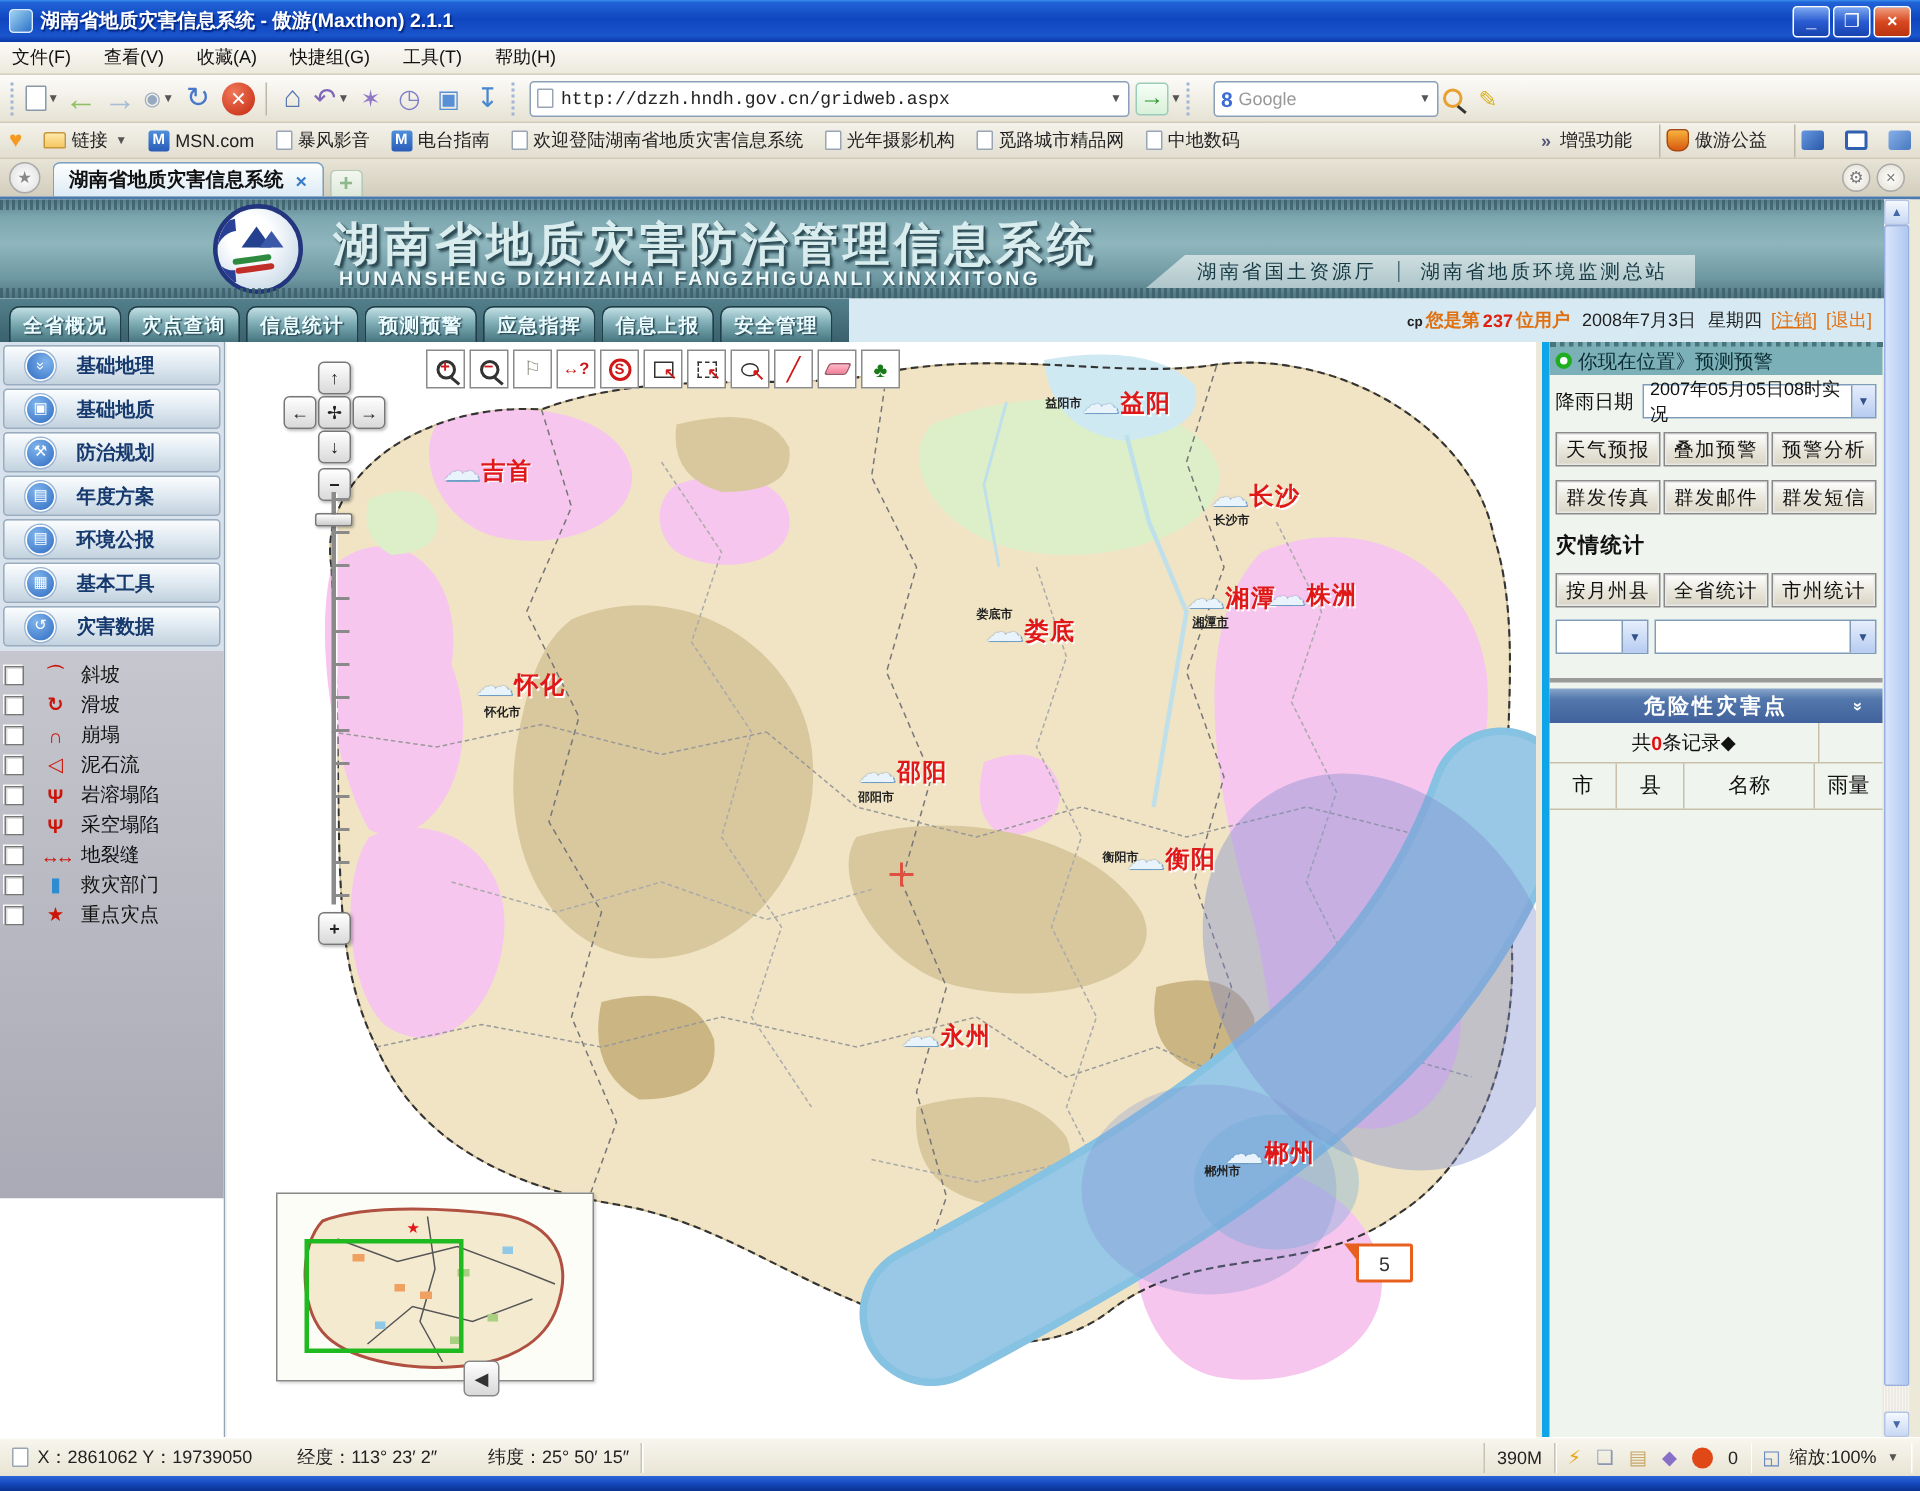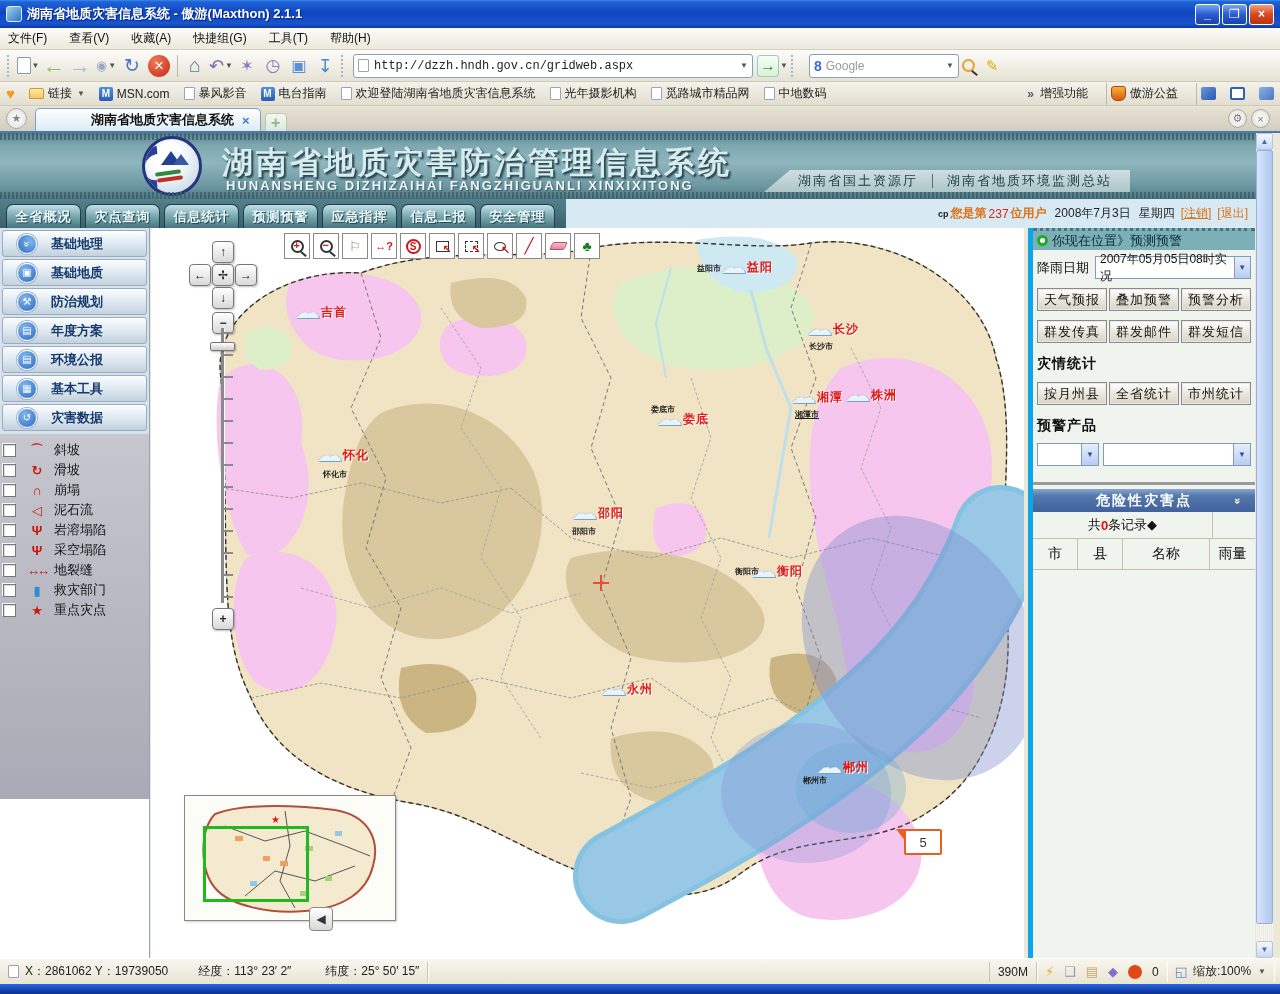--- a/index.html
+++ b/index.html
@@ -52,21 +52,21 @@
   .shield { width:15px; height:15px; background:linear-gradient(180deg,#f8b23c,#d85a10); border:1px solid #a84a10; border-radius:3px 3px 6px 6px; }
   .miniico { width:15px; height:13px; border-radius:2px; }
 
   
   .tabbar { position:absolute; left:0; top:106px; width:1280px; height:25px; background:linear-gradient(180deg,#e8e4d6,#d2cdbc);
     display:flex; align-items:flex-end; padding-left:6px; }
   .starbtn { width:21px; height:21px; border-radius:50%; border:1px solid #aaa; background:radial-gradient(#fff,#ddd); color:#888;
     display:flex; align-items:center; justify-content:center; font-size:11px; margin:0 8px 2px 0; }
   .tab { height:23px; background:linear-gradient(180deg,#ffffff,#dcebf6); border:1px solid #7ba2c4; border-bottom:none;
     border-radius:5px 5px 0 0; display:flex; align-items:center; padding:0 10px; gap:8px; }
-  .tab .tlabel { font-size:13px; font-weight:bold; color:#111;margin-left:45px; }
+  .tab .tlabel { font-size:13px; font-weight:bold; color:#111; }
   .tclose { color:#3a7cc8; font-weight:bold; font-size:13px; }
   .newtab { width:22px; height:18px; margin-left:4px; border:1px solid #b8c8b8; border-bottom:none; border-radius:4px 4px 0 0;
     background:linear-gradient(180deg,#f4f8f0,#dde8da); color:#8cb88c; font-weight:bold; display:flex; align-items:center; justify-content:center; }
   .tabbar-right { margin-left:auto; display:flex; gap:4px; margin-right:10px; margin-bottom:3px; }
   .roundbtn { width:19px; height:19px; border-radius:50%; border:1px solid #aaa; background:radial-gradient(#fff,#e0ddcf);
     color:#777; font-size:11px; display:flex; align-items:center; justify-content:center; }
   .bluestrip { position:absolute; left:0; top:131px; width:1280px; height:2px; background:#4a7ab0; }
 
   
   .banner { position:absolute; left:0; top:133px; width:1256px; height:66px;
@@ -90,21 +90,21 @@
 
   
   .navrow { position:absolute; left:0; top:199px; width:1256px; height:29px; background:#d7eaf4; }
   .navdark { position:absolute; left:0; top:0; width:566px; height:29px; background:linear-gradient(180deg,#53808c,#3a616d); display:flex; align-items:flex-end; padding-left:6px; gap:4px; }
   .ntab { width:75px; height:24px; border:1px solid #1f3e48; border-bottom:none; border-radius:7px 7px 0 0;
     background:linear-gradient(180deg,#c2e0e4 0%,#7fadb6 45%,#47757f 100%);
     color:#eafcff; font-size:13px; font-weight:bold; letter-spacing:1px; display:flex; align-items:center; justify-content:center; text-shadow:1px 1px 1px #1e3d46; }
   .userbar { position:absolute; right:8px; top:0; height:29px; display:flex; align-items:center; font-size:12px; color:#222; gap:2px; }
   .cpico { font-size:9px; font-weight:bold; color:#222; }
   .uorange { color:#e07010; font-weight:bold; }
-  .ured { color:#e02010; font-weight:normal; }
+  .ured { color:#e02010; font-weight:bold; }
   .ulink { color:#e07010; text-decoration:underline; margin-left:4px; }
   .uplain { color:#222; margin-left:6px; }
 
   
   .sidebar { position:absolute; left:0; top:228px; width:150px; height:730px; background:#fff; border-right:1px solid #93a5b5; }
   .accwrap { background:#d7e2ec; padding:2px 2px 1px 2px; }
   .acc { height:27px; margin-bottom:2px; border:1px solid #9aacbe; border-radius:3px;
     background:linear-gradient(180deg,#fbfdfe 0%,#dfe9f1 50%,#c3d2de 100%); display:flex; align-items:center; padding-left:14px; gap:14px; }
   .cir { width:20px; height:20px; border-radius:50%; background:radial-gradient(circle at 35% 30%,#7fb4ec,#2f6cc2); border:1px solid #fff;
     box-shadow:0 0 0 1px #9ab4d4; color:#fff; font-size:10px; display:flex; align-items:center; justify-content:center; }
@@ -139,21 +139,21 @@
     background:linear-gradient(180deg,#ffffff,#d9d9d9); display:flex; align-items:center; justify-content:center;
     font-size:12px; font-weight:bold; color:#222; box-shadow:1px 1px 2px rgba(0,0,0,.25); }
   .slider-line { position:absolute; left:70px; top:100px; width:3px; height:275px; background:#8a8a8a; box-shadow:1px 1px 0 #fff; }
   .slider-ticks { position:absolute; left:73px; top:104px; width:9px; height:268px;
     background-image:repeating-linear-gradient(180deg,#8a8a8a 0 2px,transparent 2px 22px); }
   .slider-handle { position:absolute; left:59px; top:114px; width:25px; height:9px; border:1px solid #777;
     background:linear-gradient(180deg,#fff,#ccc); border-radius:2px; box-shadow:1px 1px 2px rgba(0,0,0,.3); }
 
   .city { position:absolute; display:flex; align-items:center; }
   .cloud { font-size:17px; color:#e9f3fb; letter-spacing:-9px; text-shadow:0 0 1px #5a86b0, 1px 1px 0 #7aa6cc; margin-right:10px; line-height:10px; }
-  .cityname { font-size:12px; font-weight:bold; color:#e01818; text-shadow:1px 1px 0 #fff; letter-spacing:1px; white-space:nowrap; }
+  .cityname { font-size:16px; font-weight:bold; color:#e01818; text-shadow:1px 1px 0 #fff; letter-spacing:1px; white-space:nowrap; }
   .subname { position:absolute; font-size:8px; color:#222; white-space:nowrap; font-weight:bold; }
   .flagmark { position:absolute; width:38px; height:26px; background:#fff; border:2px solid #e86020; border-radius:2px;
     display:flex; align-items:center; justify-content:center; font-size:13px; color:#333; }
   .flagmark::before { content:""; position:absolute; left:-10px; top:-2px; border-top:13px solid #e86020; border-left:10px solid transparent; }
   .crosshair { position:absolute; width:16px; height:16px; }
   .crosshair::before { content:""; position:absolute; left:7px; top:0; width:2px; height:16px; background:#e05040; }
   .crosshair::after { content:""; position:absolute; left:0; top:7px; width:16px; height:2px; background:#e05040; }
 
   .ovbox { position:absolute; left:33px; top:567px; width:212px; height:126px; background:#fdfdf8; border:1px solid #888; box-shadow:1px 1px 2px rgba(0,0,0,.2); }
   .ovrect { position:absolute; left:18px; top:30px; width:106px; height:76px; border:3px solid #1fba1f; }
@@ -667,21 +667,20 @@
       <div class="xpbtn">群发传真</div>
       <div class="xpbtn">群发邮件</div>
       <div class="xpbtn">群发短信</div>
     </div>
     <div class="ptitle">灾情统计</div>
     <div class="btnrow">
       <div class="xpbtn">按月州县</div>
       <div class="xpbtn">全省统计</div>
       <div class="xpbtn">市州统计</div>
     </div>
-    <div class="ptitle">预警产品</div>
     <div class="seldrow">
       <div class="xpsel" style="width:62px;">
           <span></span>
           <span class="selarrow">▼</span>
         </div>
       <div class="xpsel" style="width:148px;">
           <span></span>
           <span class="selarrow">▼</span>
         </div>
     </div>

